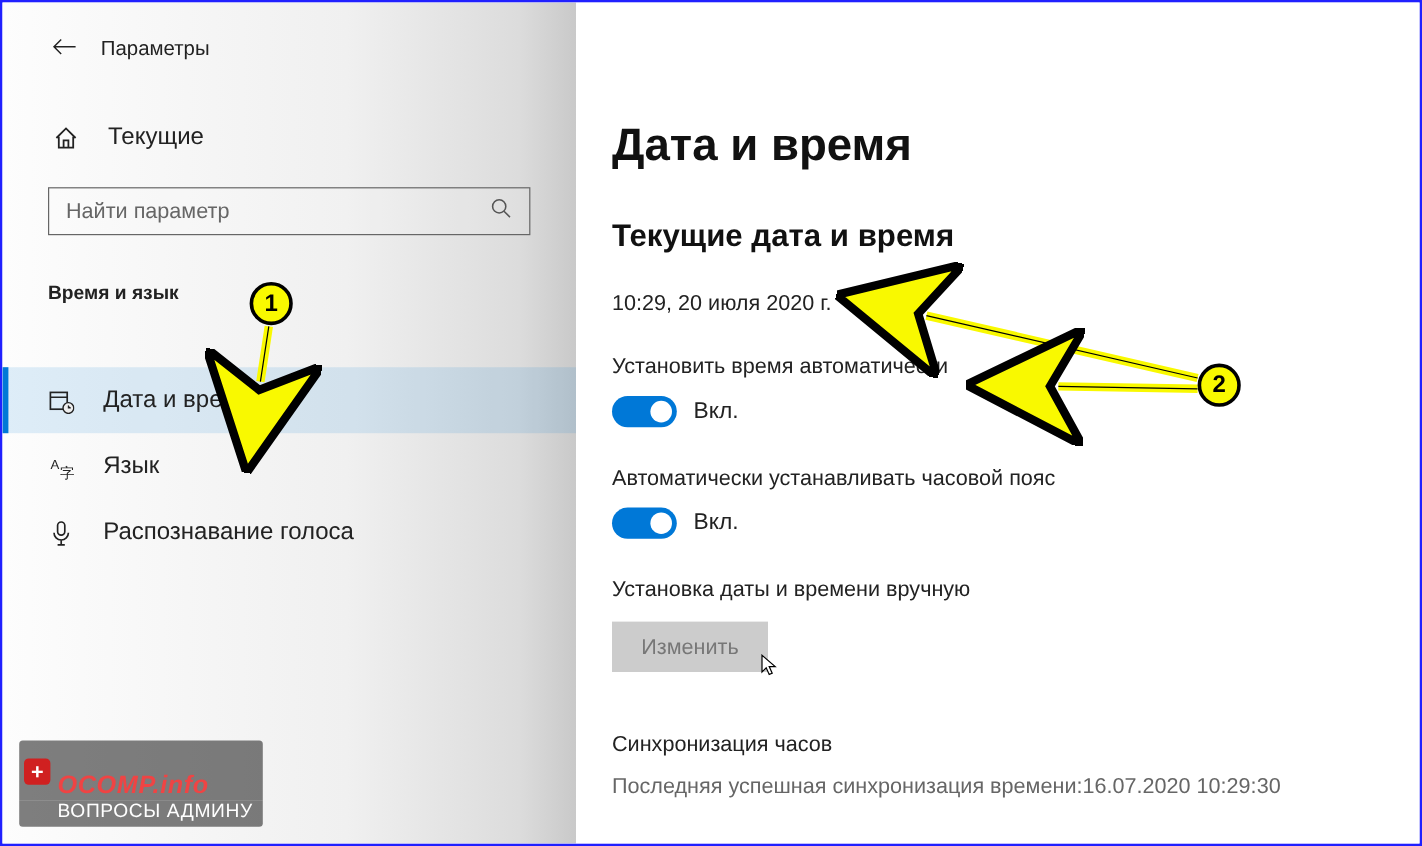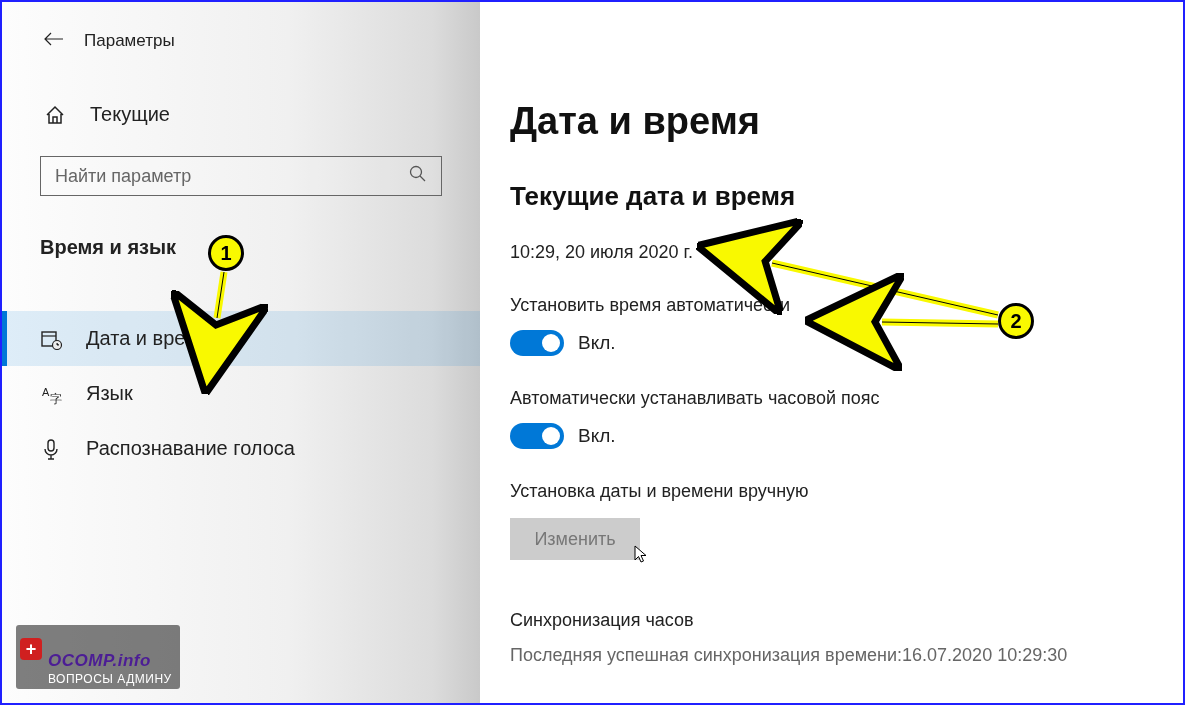--- a/index.html
+++ b/index.html
@@ -76,21 +76,21 @@
     }
     .search-placeholder {
       font-size: 18px;
       color: #666;
     }
     .search-icon {
       color: #555;
     }
     .category-title {
       padding: 32px 20px 8px 38px;
-      font-size: 20px;
+      font-size: 16px;
       font-weight: 600;
       color: #222;
     }
     .nav-list {
       margin-top: 44px;
     }
     .nav-item {
       display: flex;
       align-items: center;
       padding: 16px 20px 16px 38px;
@@ -249,34 +249,35 @@
       background: #d02020;
       border-radius: 4px;
       color: #fff;
       display: flex;
       align-items: center;
       justify-content: center;
       font-weight: 700;
       font-size: 18px;
     }
     .watermark-text {
-      color: #4c1d95;
+      color: #ef4444;
       font-weight: 700;
       font-style: italic;
-      font-size: 17px;
+      font-size: 21px;
       letter-spacing: 0.5px;
       margin-top: 24px;
     }
     .watermark-sub {
       background: rgba(0,0,0,0.5);
       color: #fff;
-      font-size: 12px;
+      font-size: 16px;
       letter-spacing: 0.5px;
       padding: 1px 8px 3px 32px;
       border-radius: 0 0 3px 3px;
+      text-align: right;
     }
   </style>
 </head>
 <body>
 
 <div class="left-panel">
   <div class="header-row">
     <span class="back-btn">
       <svg width="20" height="14" viewBox="0 0 20 14">
           <path d="M7 1 L1 7 L7 13 M1 7 H19" stroke="#222" stroke-width="1.2" fill="none"></path>

